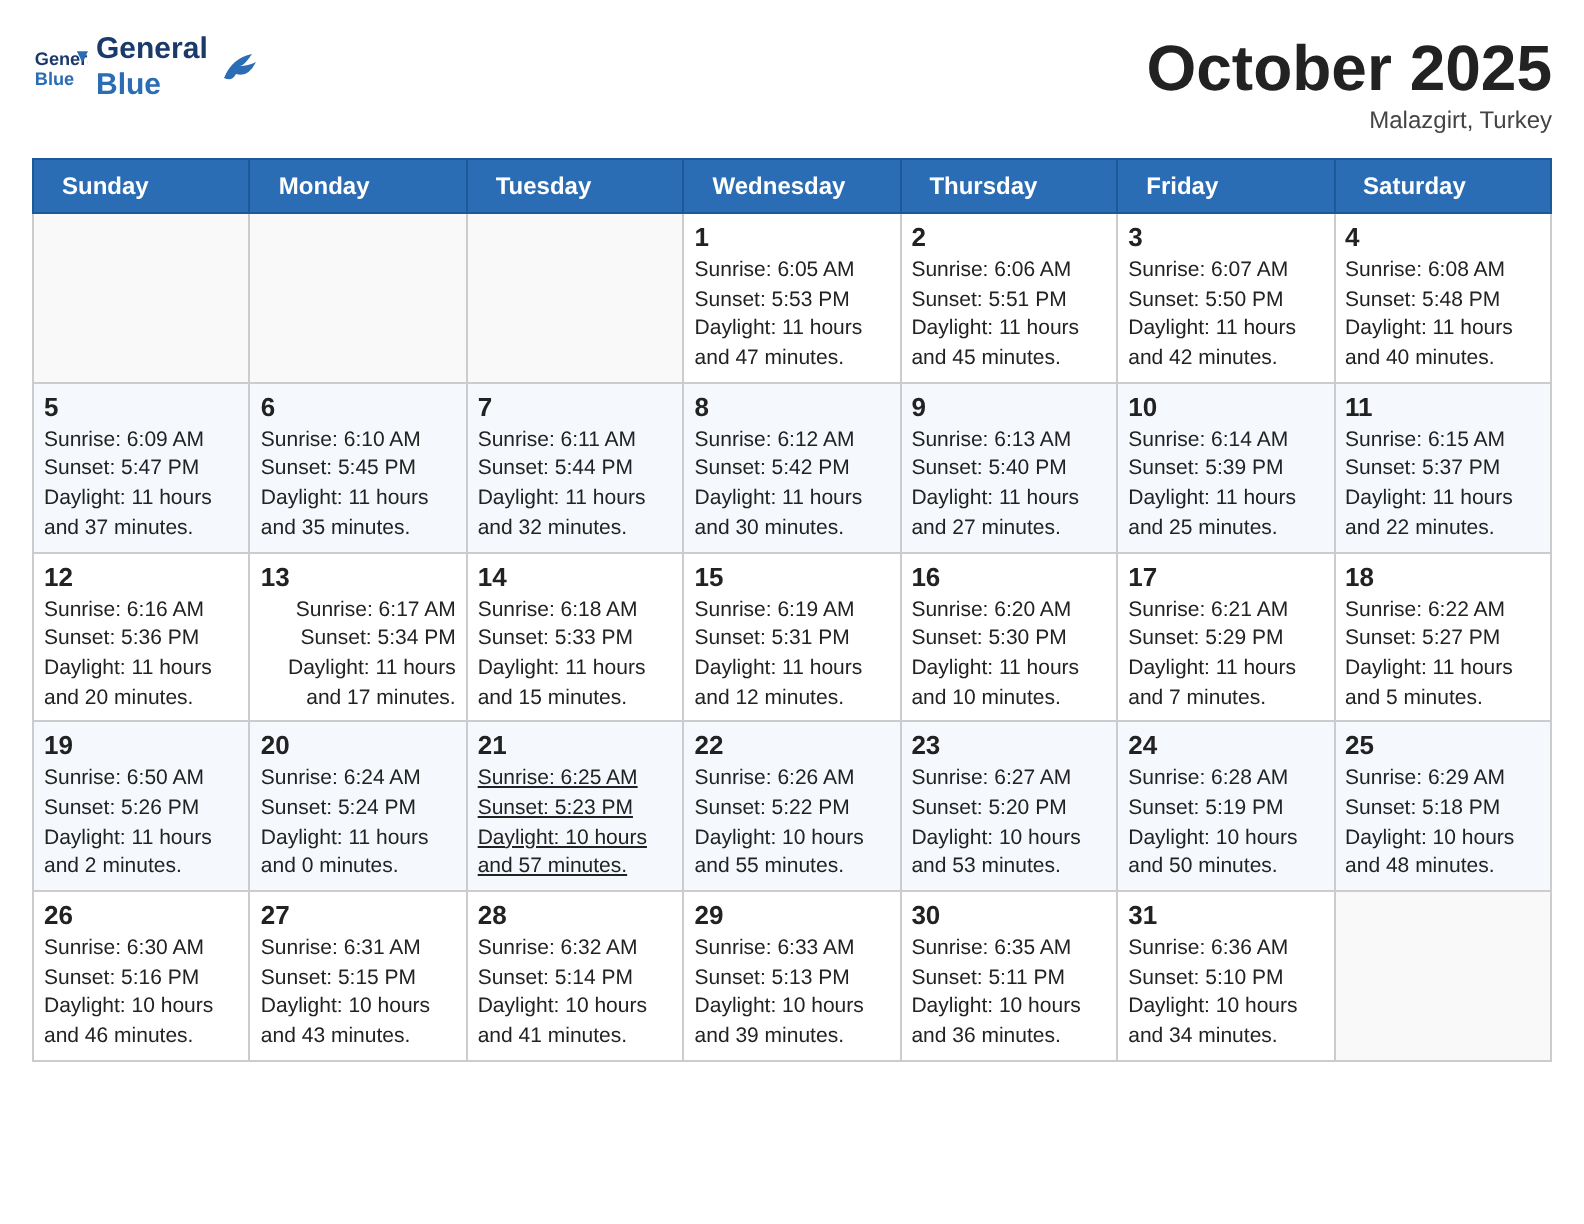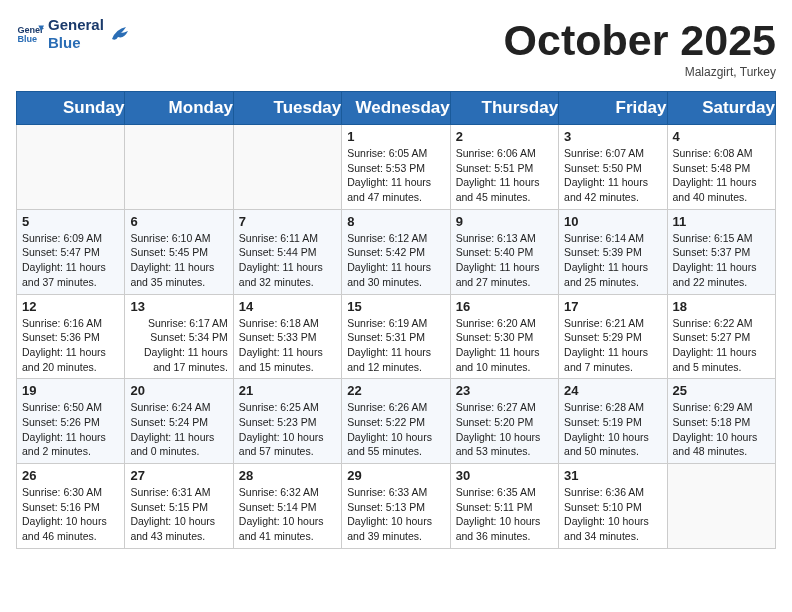--- a/index.html
+++ b/index.html
@@ -22,39 +22,39 @@
       gap: 4px;
     }
     .logo-icon {
       width: 28px;
       height: 28px;
     }
     .title-block {
       text-align: right;
     }
     .month-title {
-      font-size: 43px;
+      font-size: 32px;
       font-weight: bold;
       color: #222;
     }
     .location-title {
       font-size: 12px;
       color: #444;
     }
     .calendar {
       width: 100%;
       border-collapse: collapse;
       border: 1px solid #ccc;
     }
     .calendar th {
       background-color: #2a6db5;
       color: #fff;
-      text-align: right;
-      padding: 6px 0;
-      font-size: 17px;
+      text-align: left;
+      padding: 6px 14px;
+      font-size: 12px;
       border: 1px solid #1a5a9a;
     }
     .calendar td {
       vertical-align: top;
       border: 1px solid #ccc;
       padding: 4px 5px;
       width: 108px;
       min-height: 80px;
       font-size: 10.5px;
       color: #222;
@@ -238,21 +238,21 @@
 Daylight: 11 hours and 2 minutes.</div>
         </td>
         <td>
           <span class="day-num">20</span>
           <div class="day-info" style="white-space: pre-line;">Sunrise: 6:24 AM
 Sunset: 5:24 PM
 Daylight: 11 hours and 0 minutes.</div>
         </td>
         <td>
           <span class="day-num">21</span>
-          <div class="day-info" style="white-space: pre-line;">Sunrise: 6:25 AM
+          <div class="day-info" style="white-space: pre-line; text-decoration: underline;">Sunrise: 6:25 AM
 Sunset: 5:23 PM
 Daylight: 10 hours and 57 minutes.</div>
         </td>
         <td>
           <span class="day-num">22</span>
           <div class="day-info" style="white-space: pre-line;">Sunrise: 6:26 AM
 Sunset: 5:22 PM
 Daylight: 10 hours and 55 minutes.</div>
         </td>
         <td>

